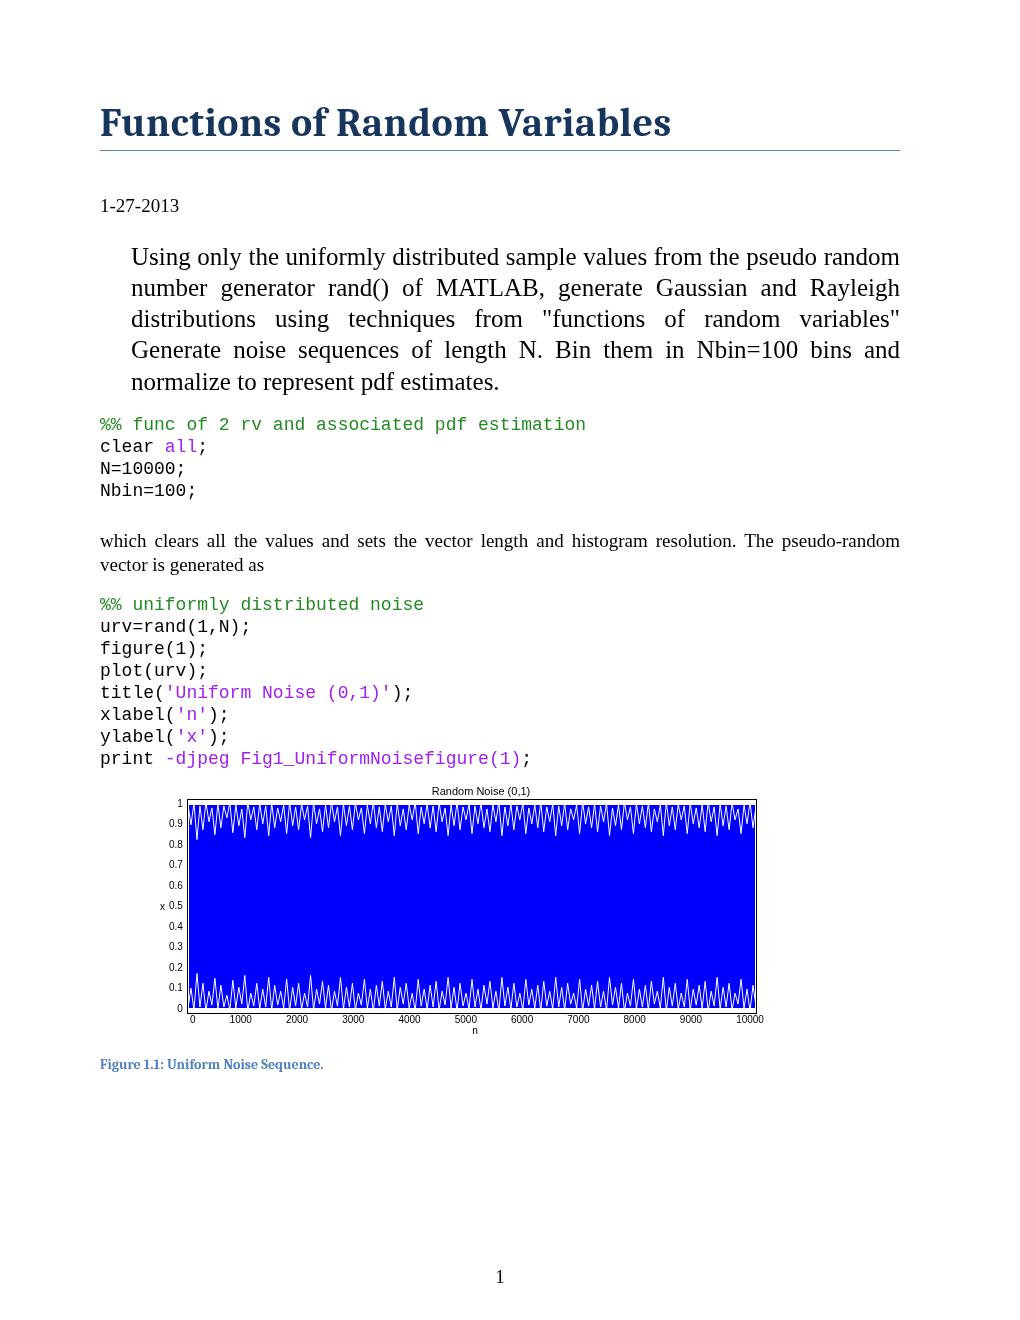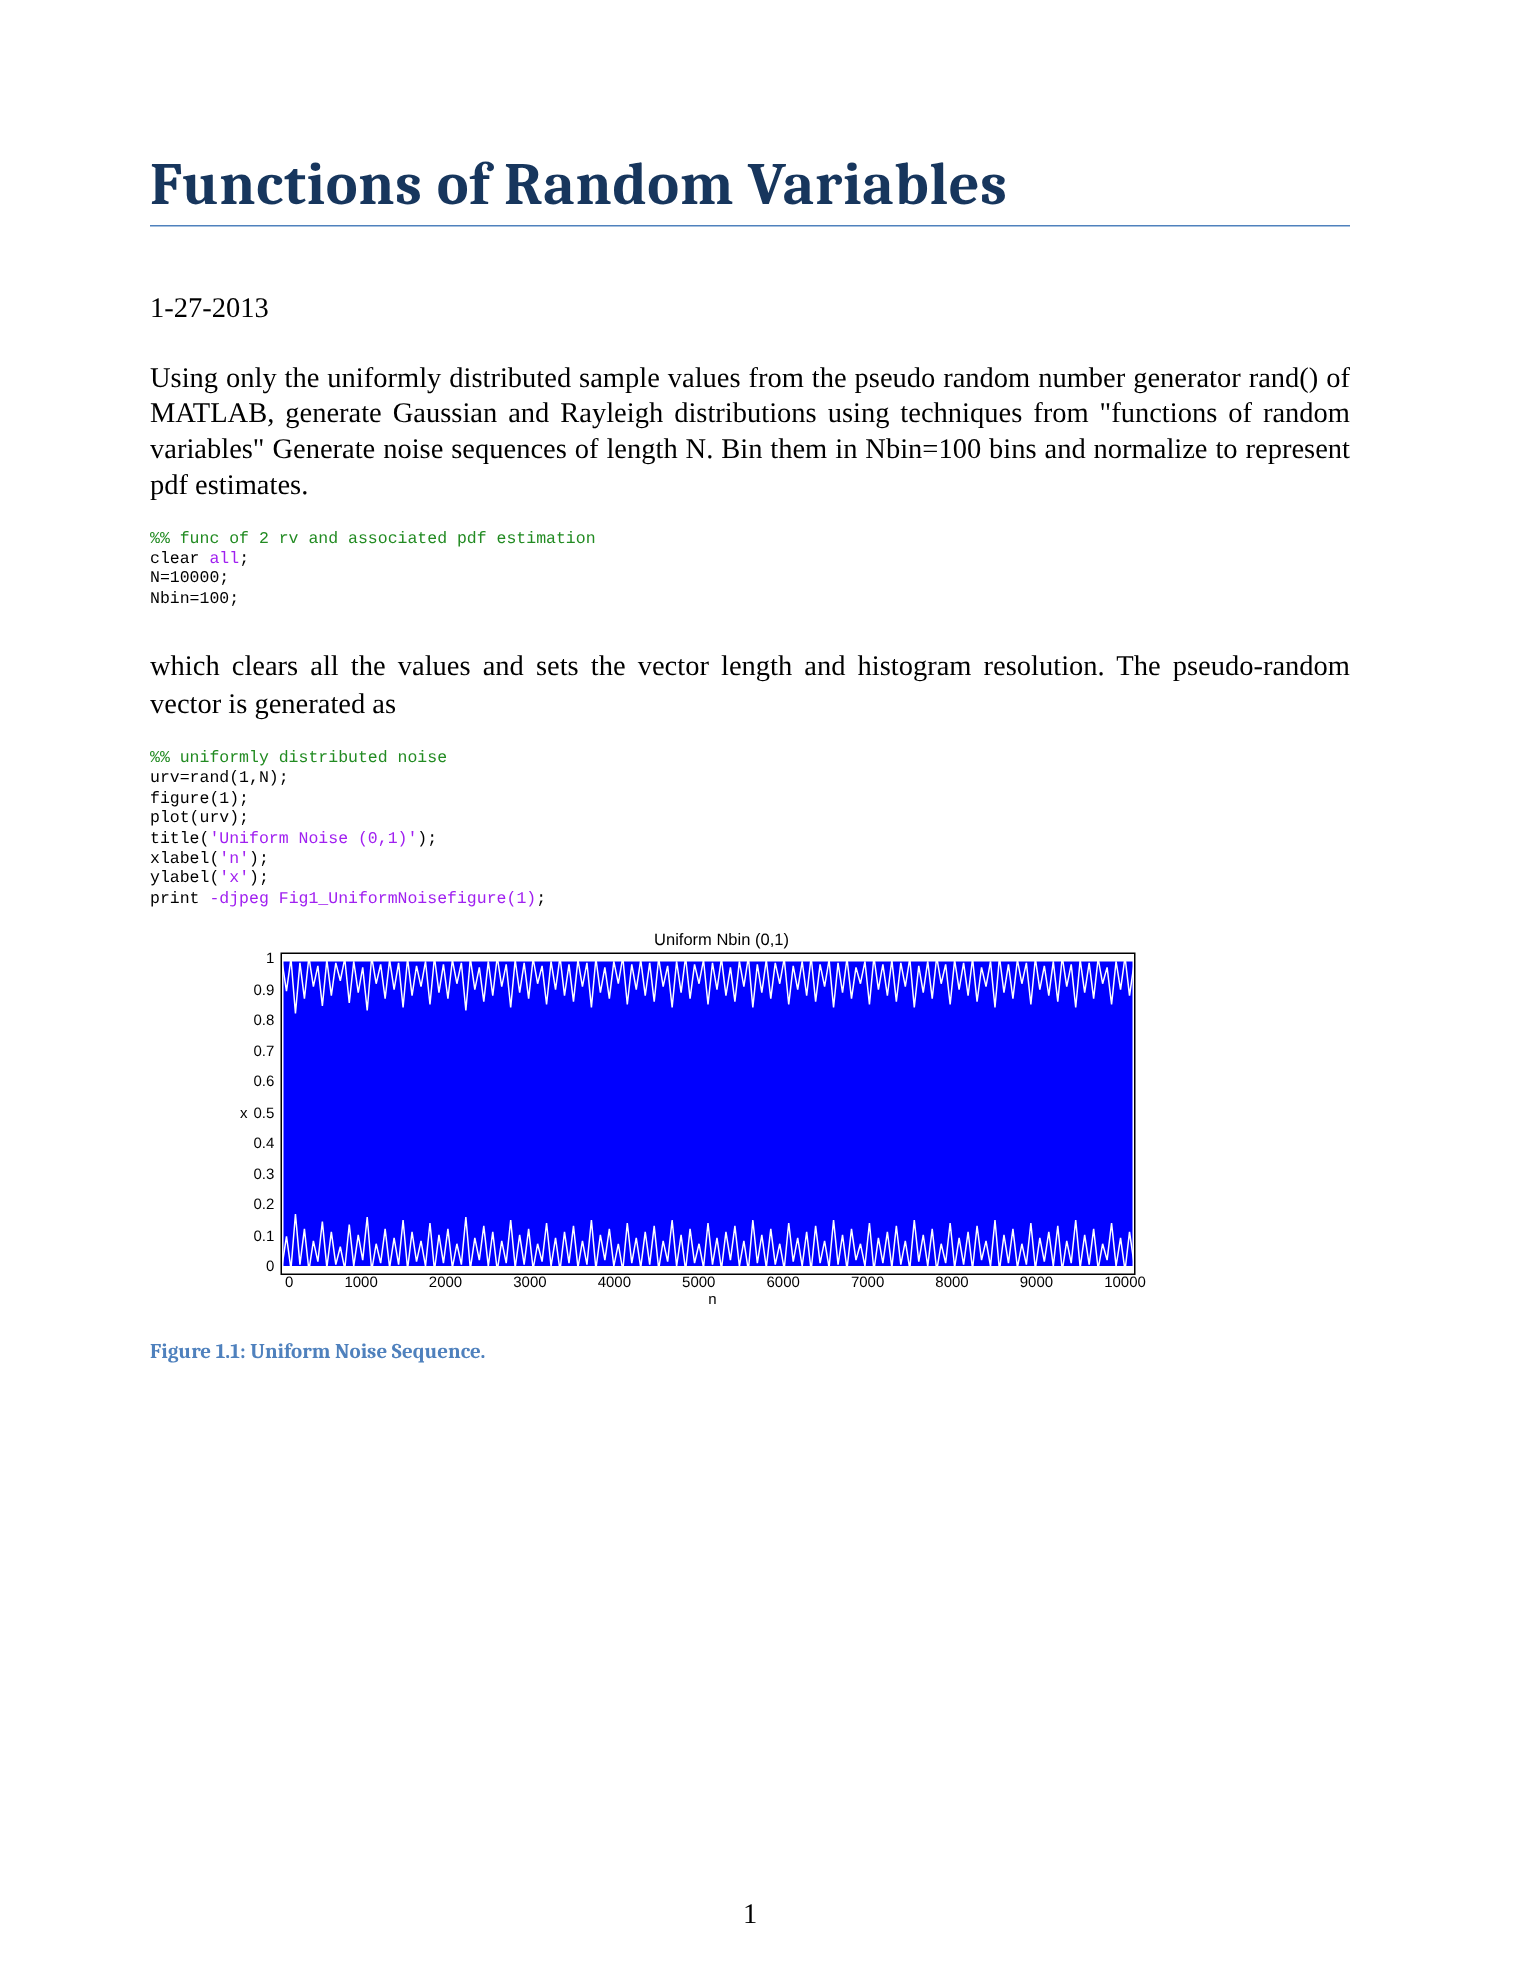--- a/index.html
+++ b/index.html
@@ -27,40 +27,41 @@
     padding-bottom: 4px;
     letter-spacing: 0.5px;
   }
   .meta {
     margin-top: 42px;
     font-size: 19px;
     line-height: 1.35;
   }
   .intro {
     margin-top: 22px;
-    font-size: 19px;
+    font-size: 25px;
     text-align: justify;
     line-height: 1.25;
+    margin-left: 31px;
   }
   h2.section-title {
     font-family: "Cambria", "Georgia", serif;
     color: #365F91;
     font-size: 21px;
     font-weight: bold;
     margin: 70px 0 0 34px;
   }
   .body-text {
     font-size: 19px;
     margin-top: 26px;
     text-align: justify;
     line-height: 1.28;
   }
   pre.code {
     font-family: "Courier New", Courier, monospace;
-    font-size: 11px;
+    font-size: 18px;
     margin: 18px 0 0 0;
     white-space: pre;
     line-height: 1.22;
   }
   .code .comment { color: #228B22; }
   .code .string  { color: #A020F0; }
   .figure-wrap {
     margin-top: 14px;
     margin-left: 60px;
   }
@@ -179,21 +180,21 @@
 <span>urv=rand(1,N);</span>
 <span>figure(1);</span>
 <span>plot(urv);</span>
 <span>title(</span><span class="string">'Uniform Noise (0,1)'</span><span>);</span>
 <span>xlabel(</span><span class="string">'n'</span><span>);</span>
 <span>ylabel(</span><span class="string">'x'</span><span>);</span>
 <span>print </span><span class="string">-djpeg </span><span class="string">Fig1_UniformNoisefigure(1)</span><span>;</span></pre>
 
   <div class="figure-wrap">
     <div class="chart">
-      <div class="chart-title">Uniform Nbin (0,1)</div>
+      <div class="chart-title">Random Noise (0,1)</div>
       <div class="chart-body">
         <div class="chart-ylabel">x</div>
         <div class="chart-yticks">
           <span>1</span>
           <span>0.9</span>
           <span>0.8</span>
           <span>0.7</span>
           <span>0.6</span>
           <span>0.5</span>
           <span>0.4</span>

